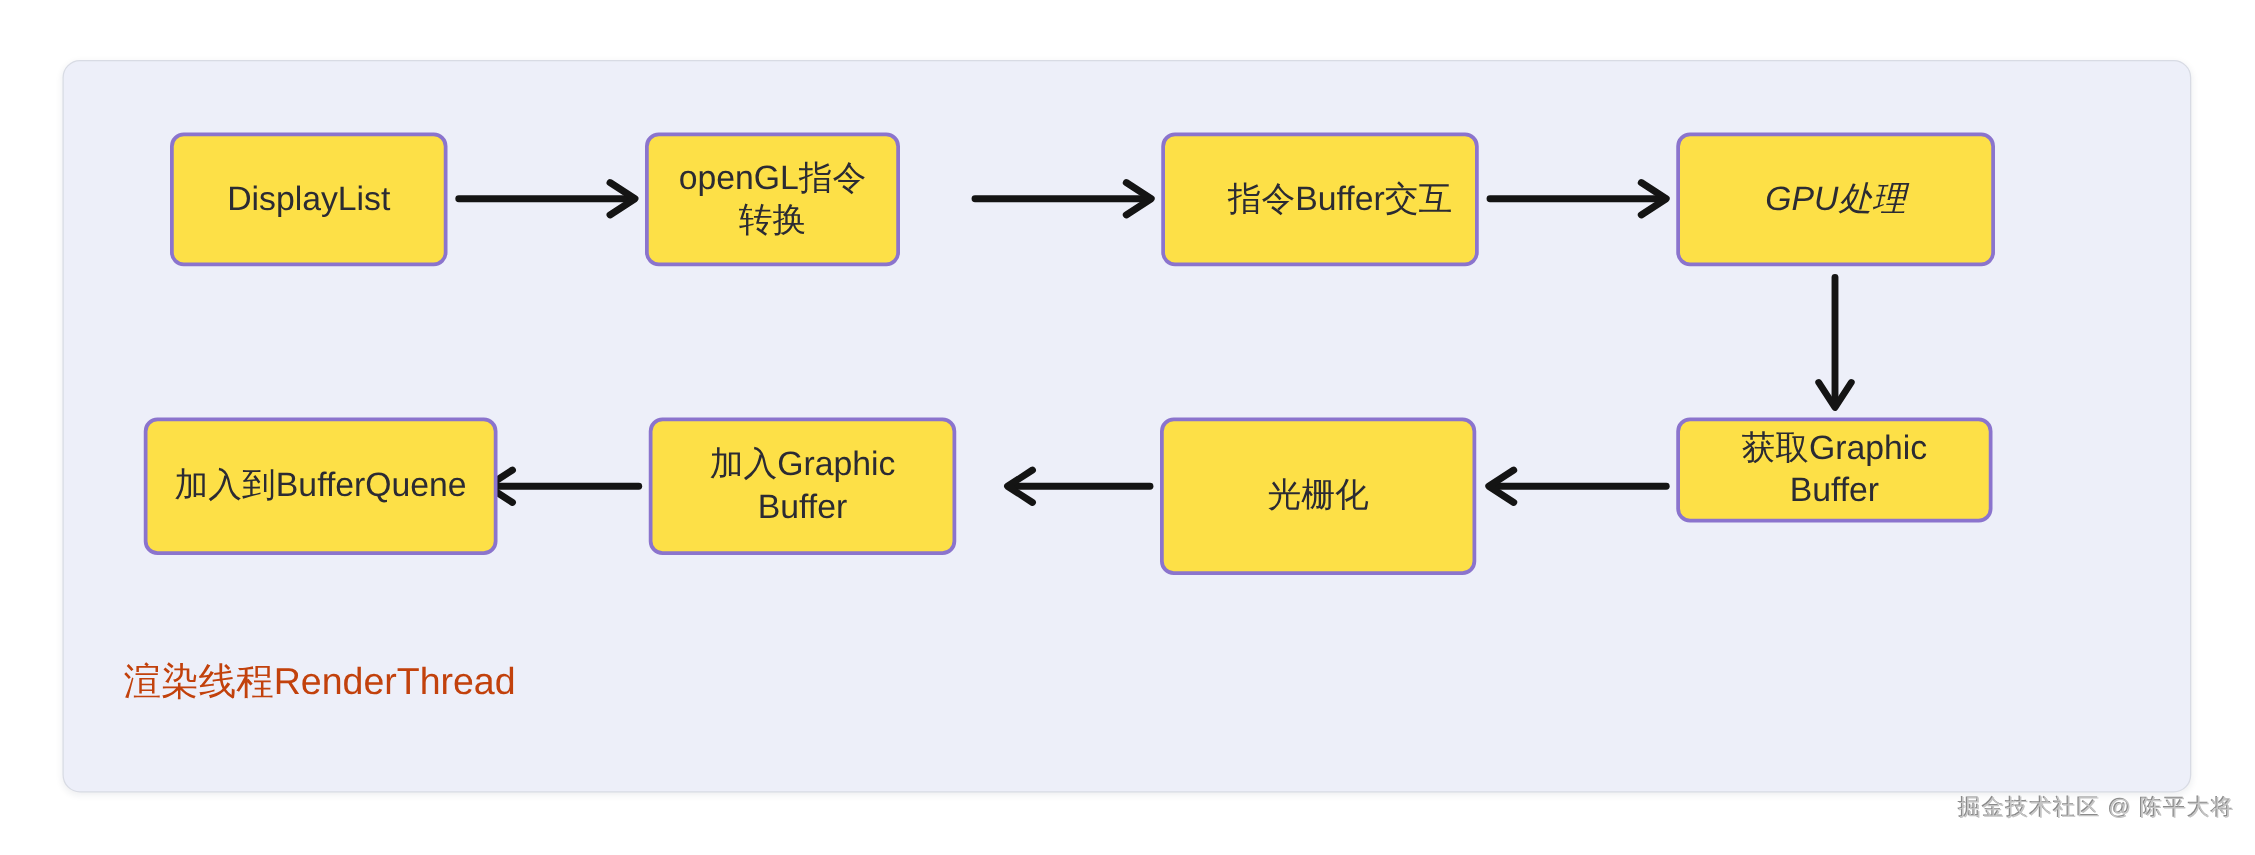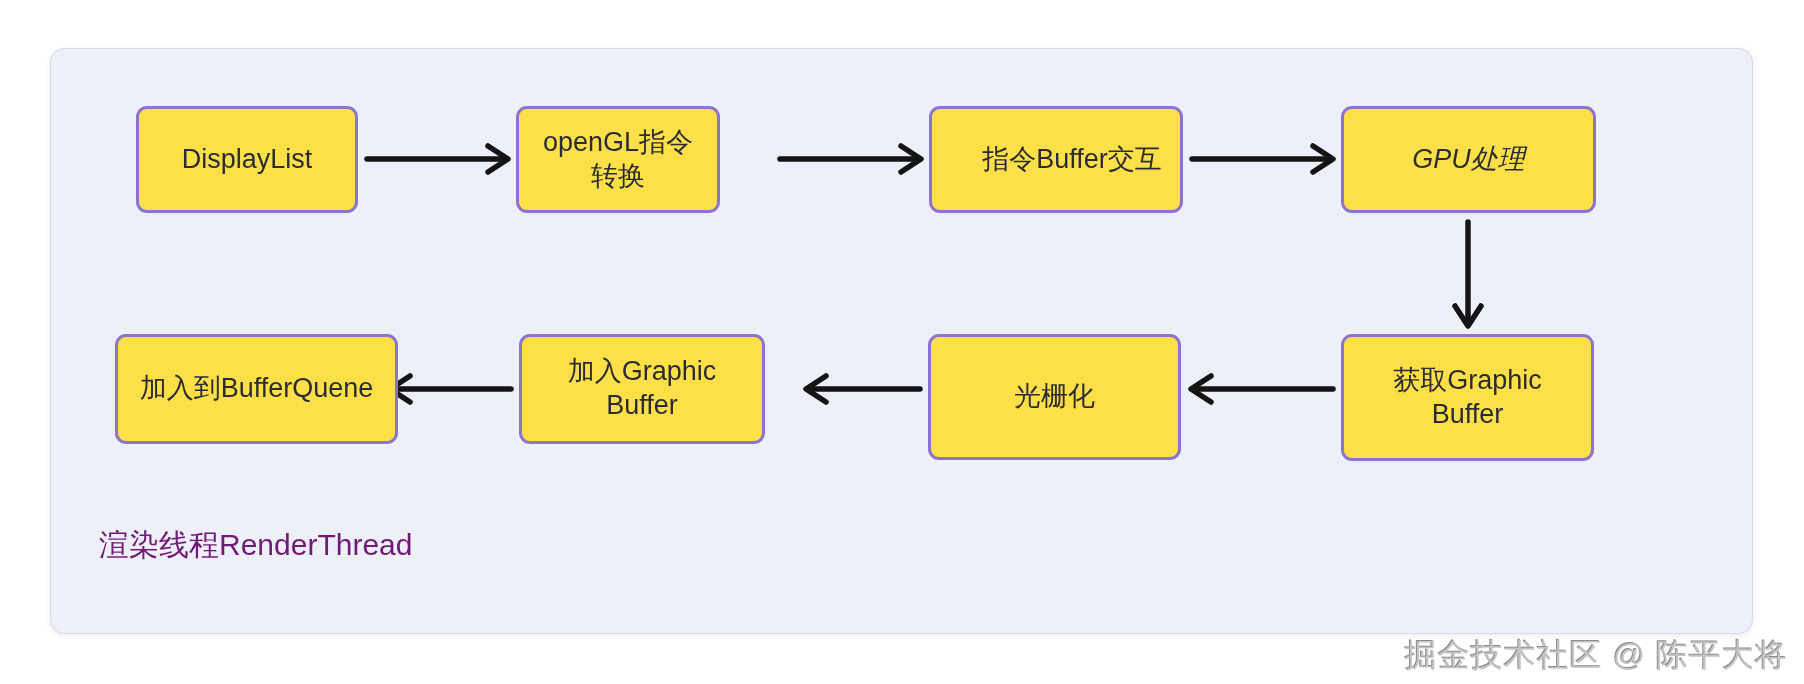--- a/index.html
+++ b/index.html
@@ -44,42 +44,42 @@
   }
   
   .n-displaylist        { left: 85px;   top: 57px;  width: 222px; height: 107px; }
   .n-opengl             { left: 465px;  top: 57px;  width: 204px; height: 107px; }
   .n-buffer-exchange    { left: 878px;  top: 57px;  width: 254px; height: 107px; padding-left: 46px; }
   .n-gpu                { left: 1290px; top: 57px;  width: 255px; height: 107px; font-style: italic; }
   
   .n-add-bufferquene    { left: 48px;   top: 285px; width: 283px; height: 110px; margin-left: 16px; }
   .n-add-graphic-buffer { left: 468px;  top: 285px; width: 246px; height: 110px; }
   .n-rasterize          { left: 877px;  top: 285px; width: 253px; height: 126px; }
-  .n-get-graphic-buffer { left: 1290px; top: 285px; width: 253px; height: 127px; text-align: center; }
+  .n-get-graphic-buffer { left: 1290px; top: 285px; width: 253px; height: 84px; text-align: center; }
 
   .arrows {
     position: absolute;
     left: 0;
     top: 0;
     width: 1703px;
     height: 586px;
     pointer-events: none;
   }
   .caption {
     position: absolute;
     left: 48px;
     top: 476px;
     font-size: 30px;
-    color: #701a75;
+    color: #c2410c;
   }
   .watermark {
     position: absolute;
     right: 16px;
     top: 634px;
-    font-size: 32px;
+    font-size: 18px;
     letter-spacing: 1px;
     color: #c4c4c4;
     text-shadow: -1px -1px 0 #8b8b8b, 1px 1px 0 #ffffff;
   }
 </style>
 </head>
 <body>
 
 <div class="stage">
   <div class="panel">

